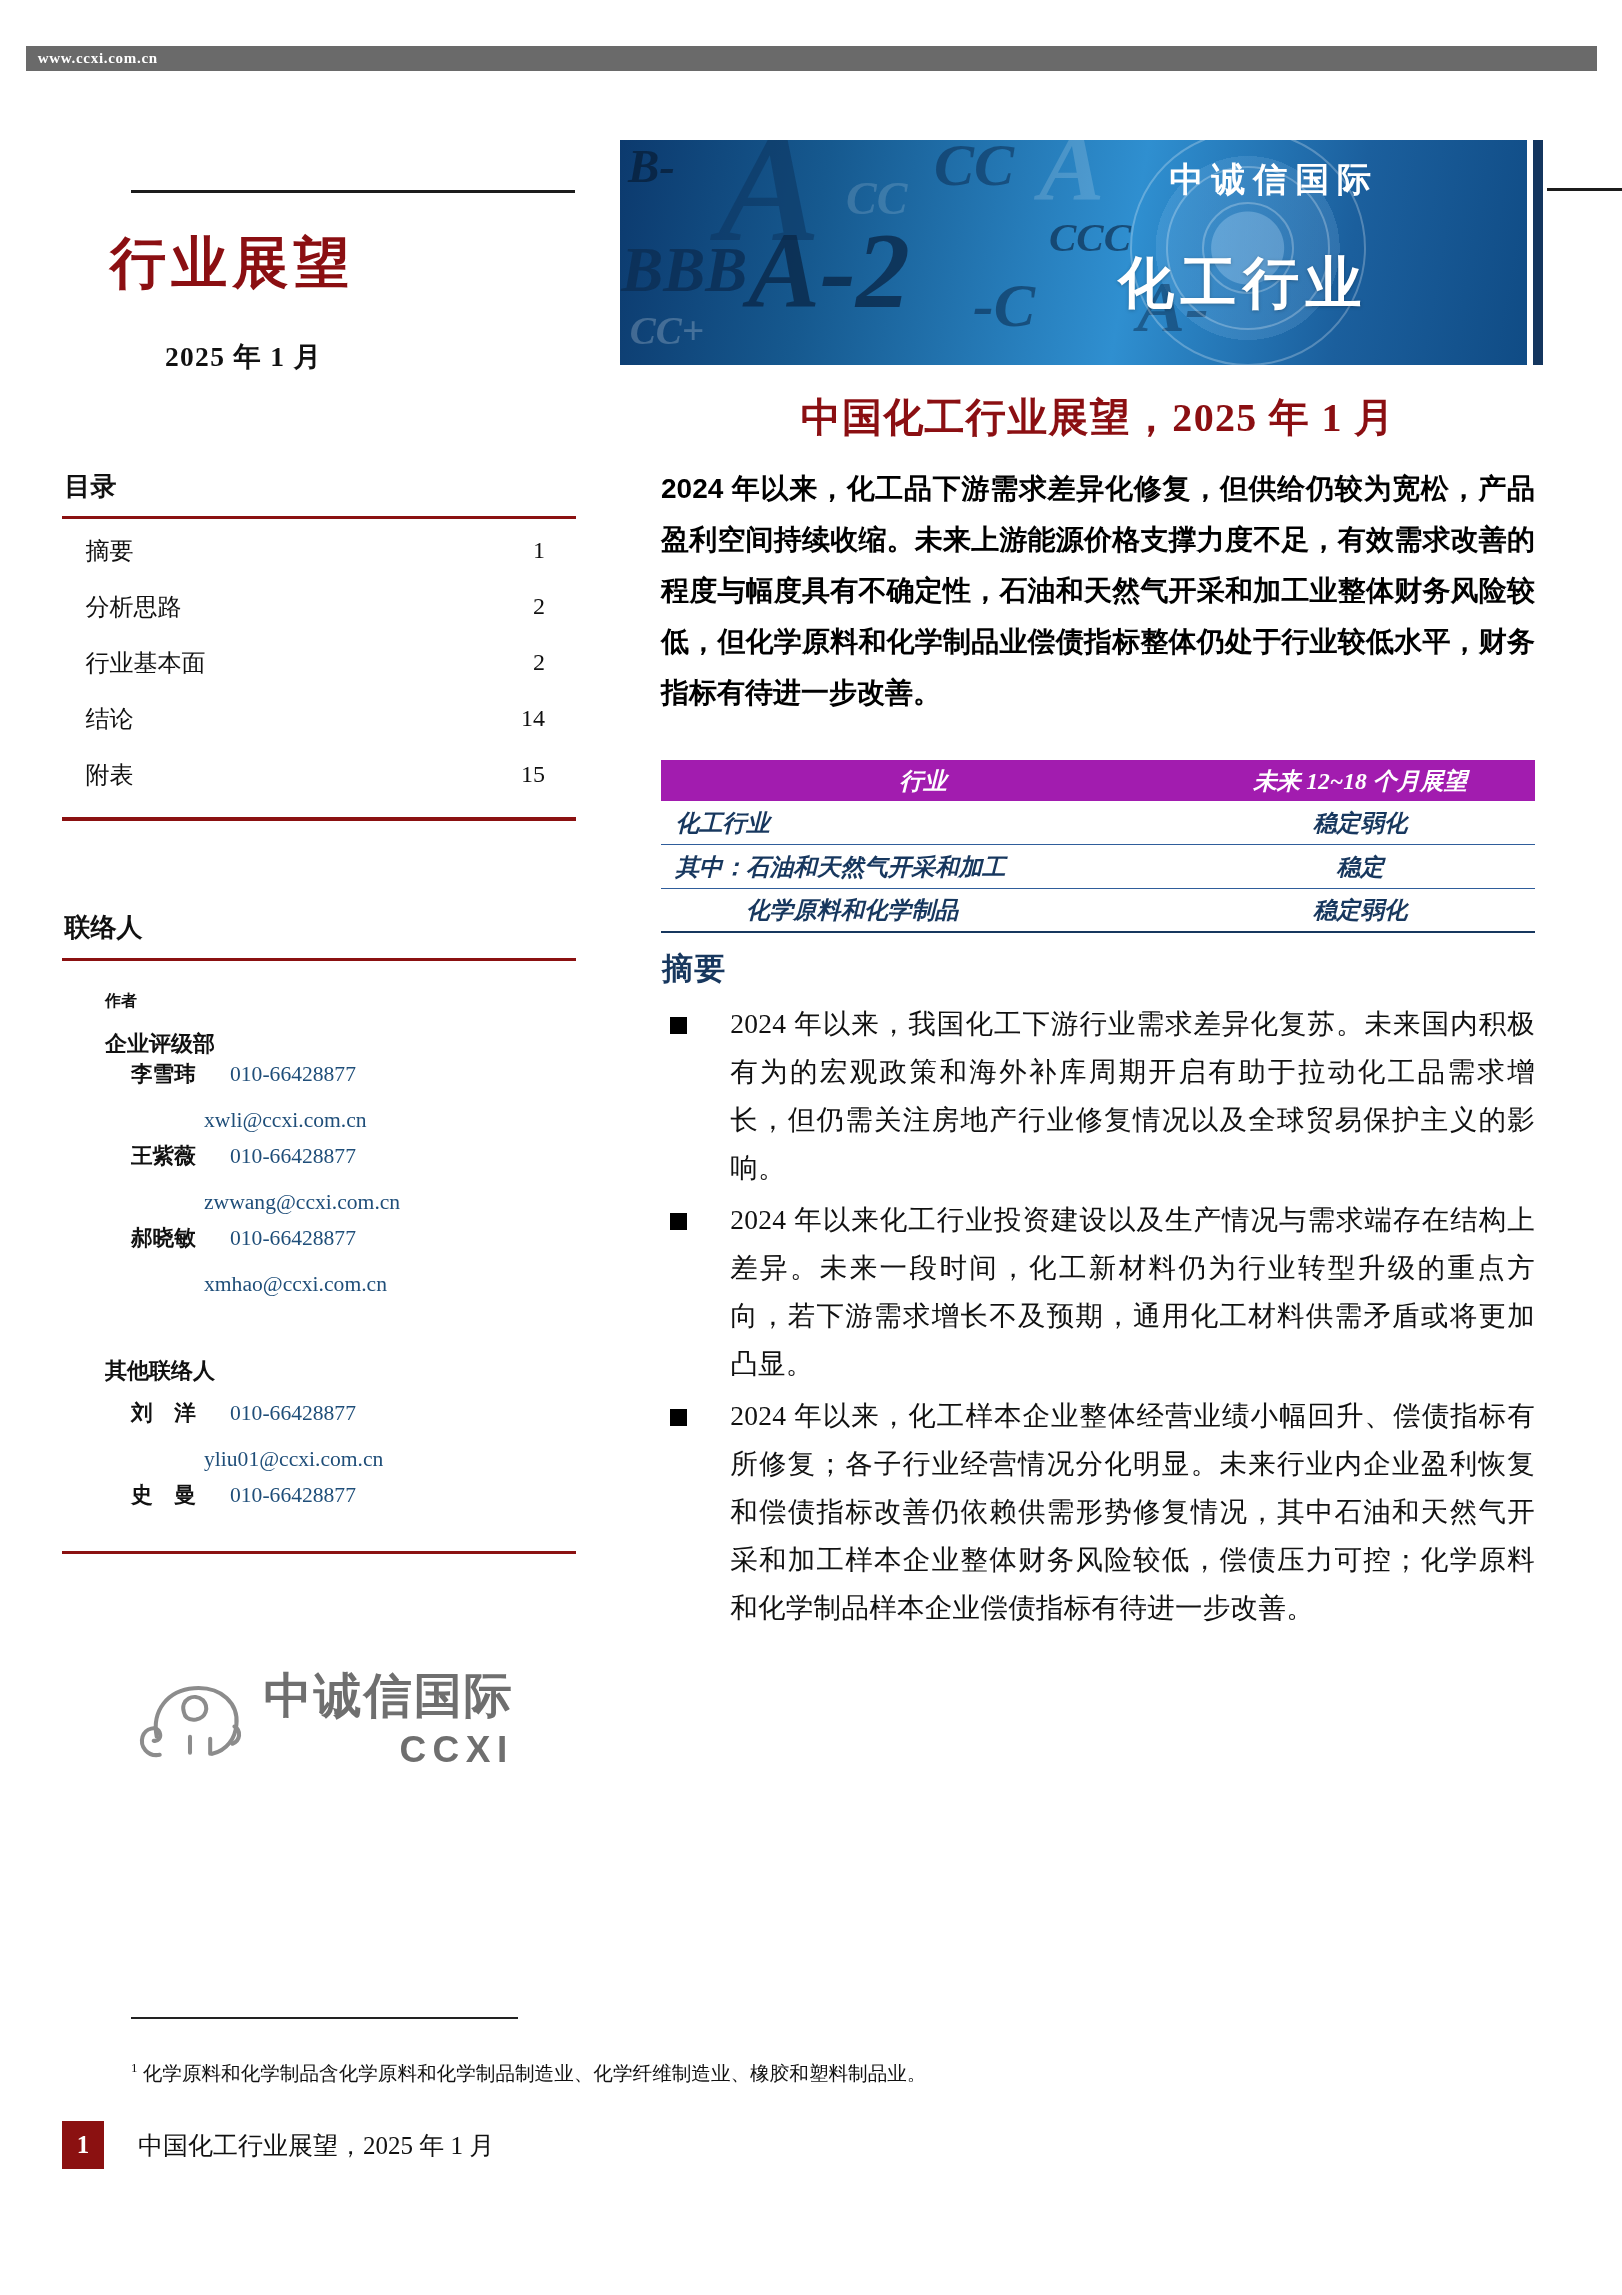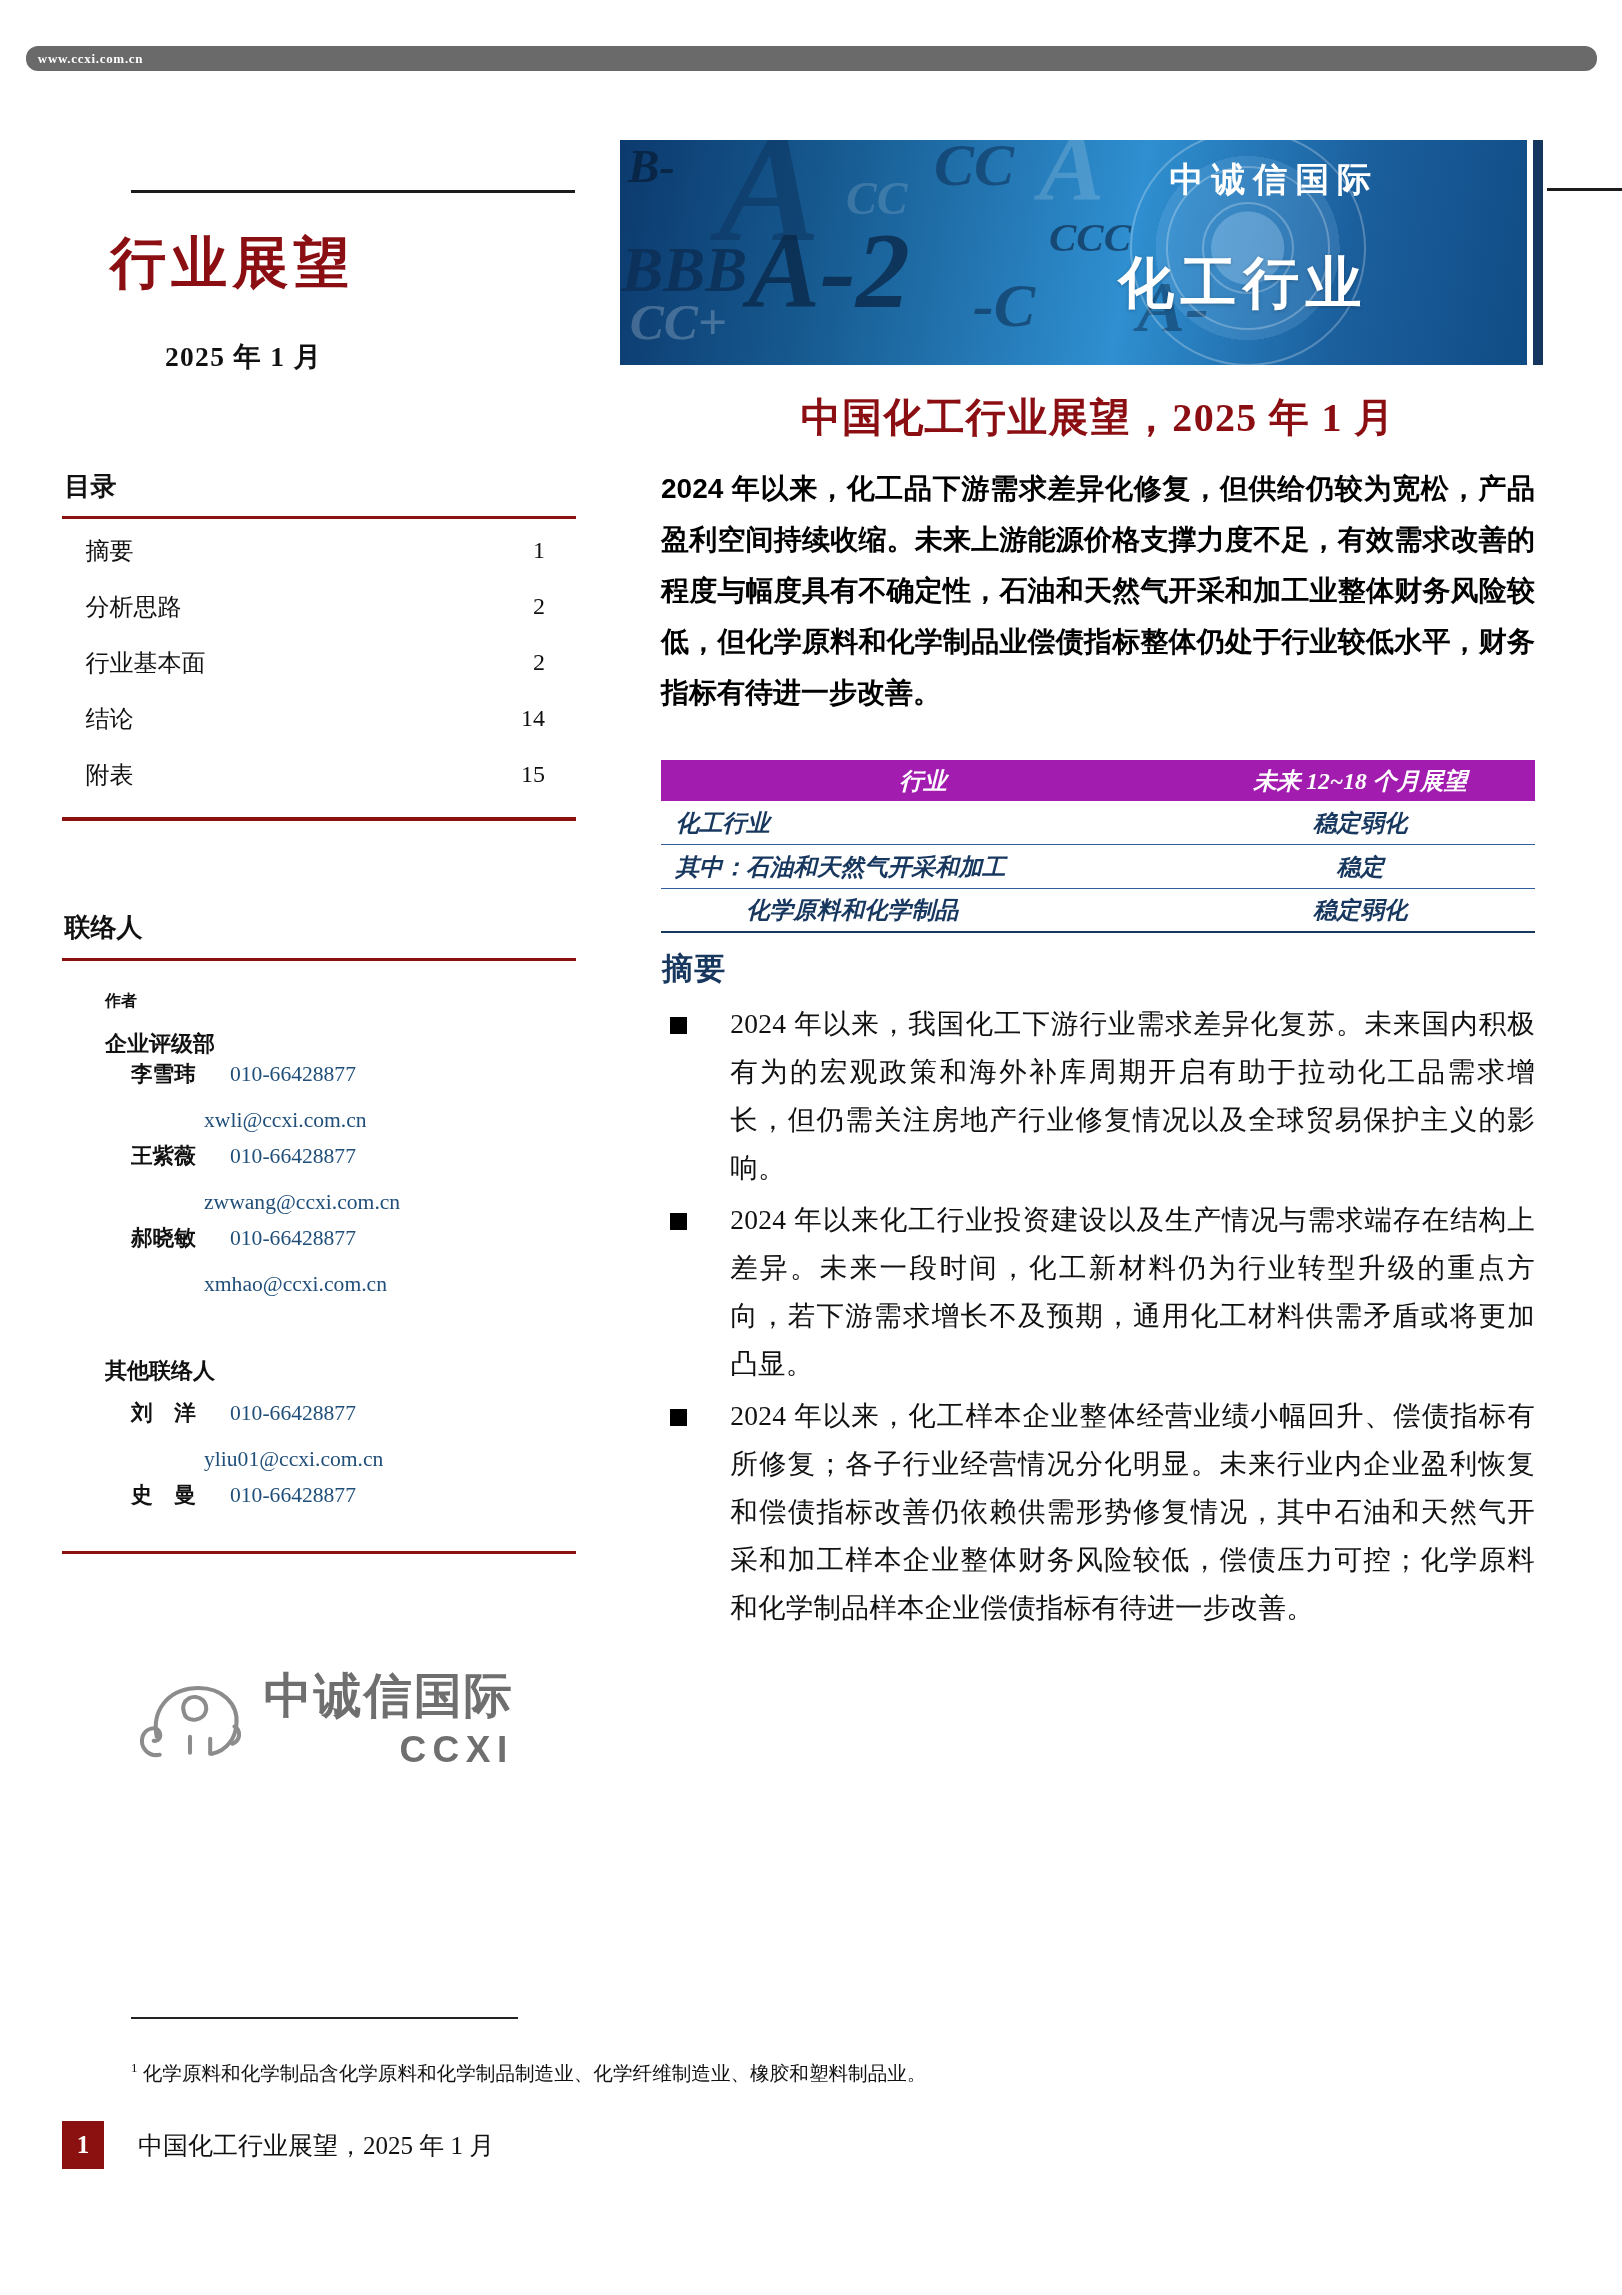--- a/index.html
+++ b/index.html
@@ -8,21 +8,21 @@
     position:relative; width:1623px; height:2295px; margin:0 auto;
     background:#ffffff; overflow:hidden;
     font-family:"Liberation Serif","DejaVu Serif",serif; color:#111;
   }
   .sans { font-family:"Liberation Sans","DejaVu Sans",sans-serif; }
 
   
   .topbar {
     position:absolute; left:26px; right:26px; top:46px; height:25px;
     background:#6a6a6a; color:#fff; display:flex; align-items:center;
-    padding-left:11.8px; font-weight:bold; font-size:13px; letter-spacing:0.7px;border-radius:12px;
+    padding-left:11.8px; font-weight:bold; font-size:15px; letter-spacing:0.7px;
   }
 
   
   .rule-left-top  { position:absolute; left:131px;  top:190px; width:444px; height:2.6px; background:#1c1c1c; }
   .rule-right-top { position:absolute; left:1547px; top:188px; width:76px; height:2.6px; background:#1c1c1c; }
 
   
   .banner {
     position:absolute; left:620px; top:140px; width:923px; height:225px; overflow:hidden;
     background:
@@ -32,21 +32,21 @@
   .banner .bl { position:absolute; font-style:italic; font-weight:bold; line-height:1; font-family:"Liberation Serif","DejaVu Serif",serif; }
   .bl0 { left:7.9px;  top:2.6px;   font-size:47px;  color:rgba(8,34,64,.85); }
   .bl1 { left:98px; top:-29.4px; font-size:154px; color:rgba(13,52,94,.55); }
   .bl2 { left:314px; top:-5.2px;  font-size:60px;  color:rgba(10,40,75,.5); }
   .bl3 { left:419px; top:-23px; font-size:98px; color:rgba(255,255,255,.16); }
   .bl4 { left:429px; top:77px; font-size:41px;  color:rgba(8,34,64,.6); }
   .bl5 { left:1.3px;   top:99px; font-size:63px;  color:rgba(12,47,86,.85); }
   .bl6 { left:128px; top:77px; font-size:108px; color:rgba(9,38,70,.75); }
   .bl7 { left:226px; top:36px;  font-size:46px;  color:rgba(255,255,255,.15); }
   .bl8 { left:353px; top:134px; font-size:62px;  color:rgba(10,40,75,.55); }
-  .bl9 { left:9.8px;  top:157px; font-size:51px;  color:rgba(255,255,255,.22); }
+  .bl9 { left:9.8px;  top:171px; font-size:39px;  color:rgba(255,255,255,.22); }
   .bl10{ left:517px; top:131px; font-size:72px; color:rgba(9,38,70,.45); }
   .clock-ring { position:absolute; border:2px solid rgba(255,255,255,.25); border-radius:50%; }
   .ring1 { width:92px; height:92px; left:582px; top:62px; }
   .ring2 { width:164px; height:164px; left:546px; top:26px; }
   .ring3 { width:236px; height:236px; left:510px; top:-9.8px; }
   .banner-brand {
     position:absolute; right:164px; top:17px; color:#fff; font-weight:bold;
     font-size:34px; letter-spacing:7.9px;
   }
   .banner-industry {

